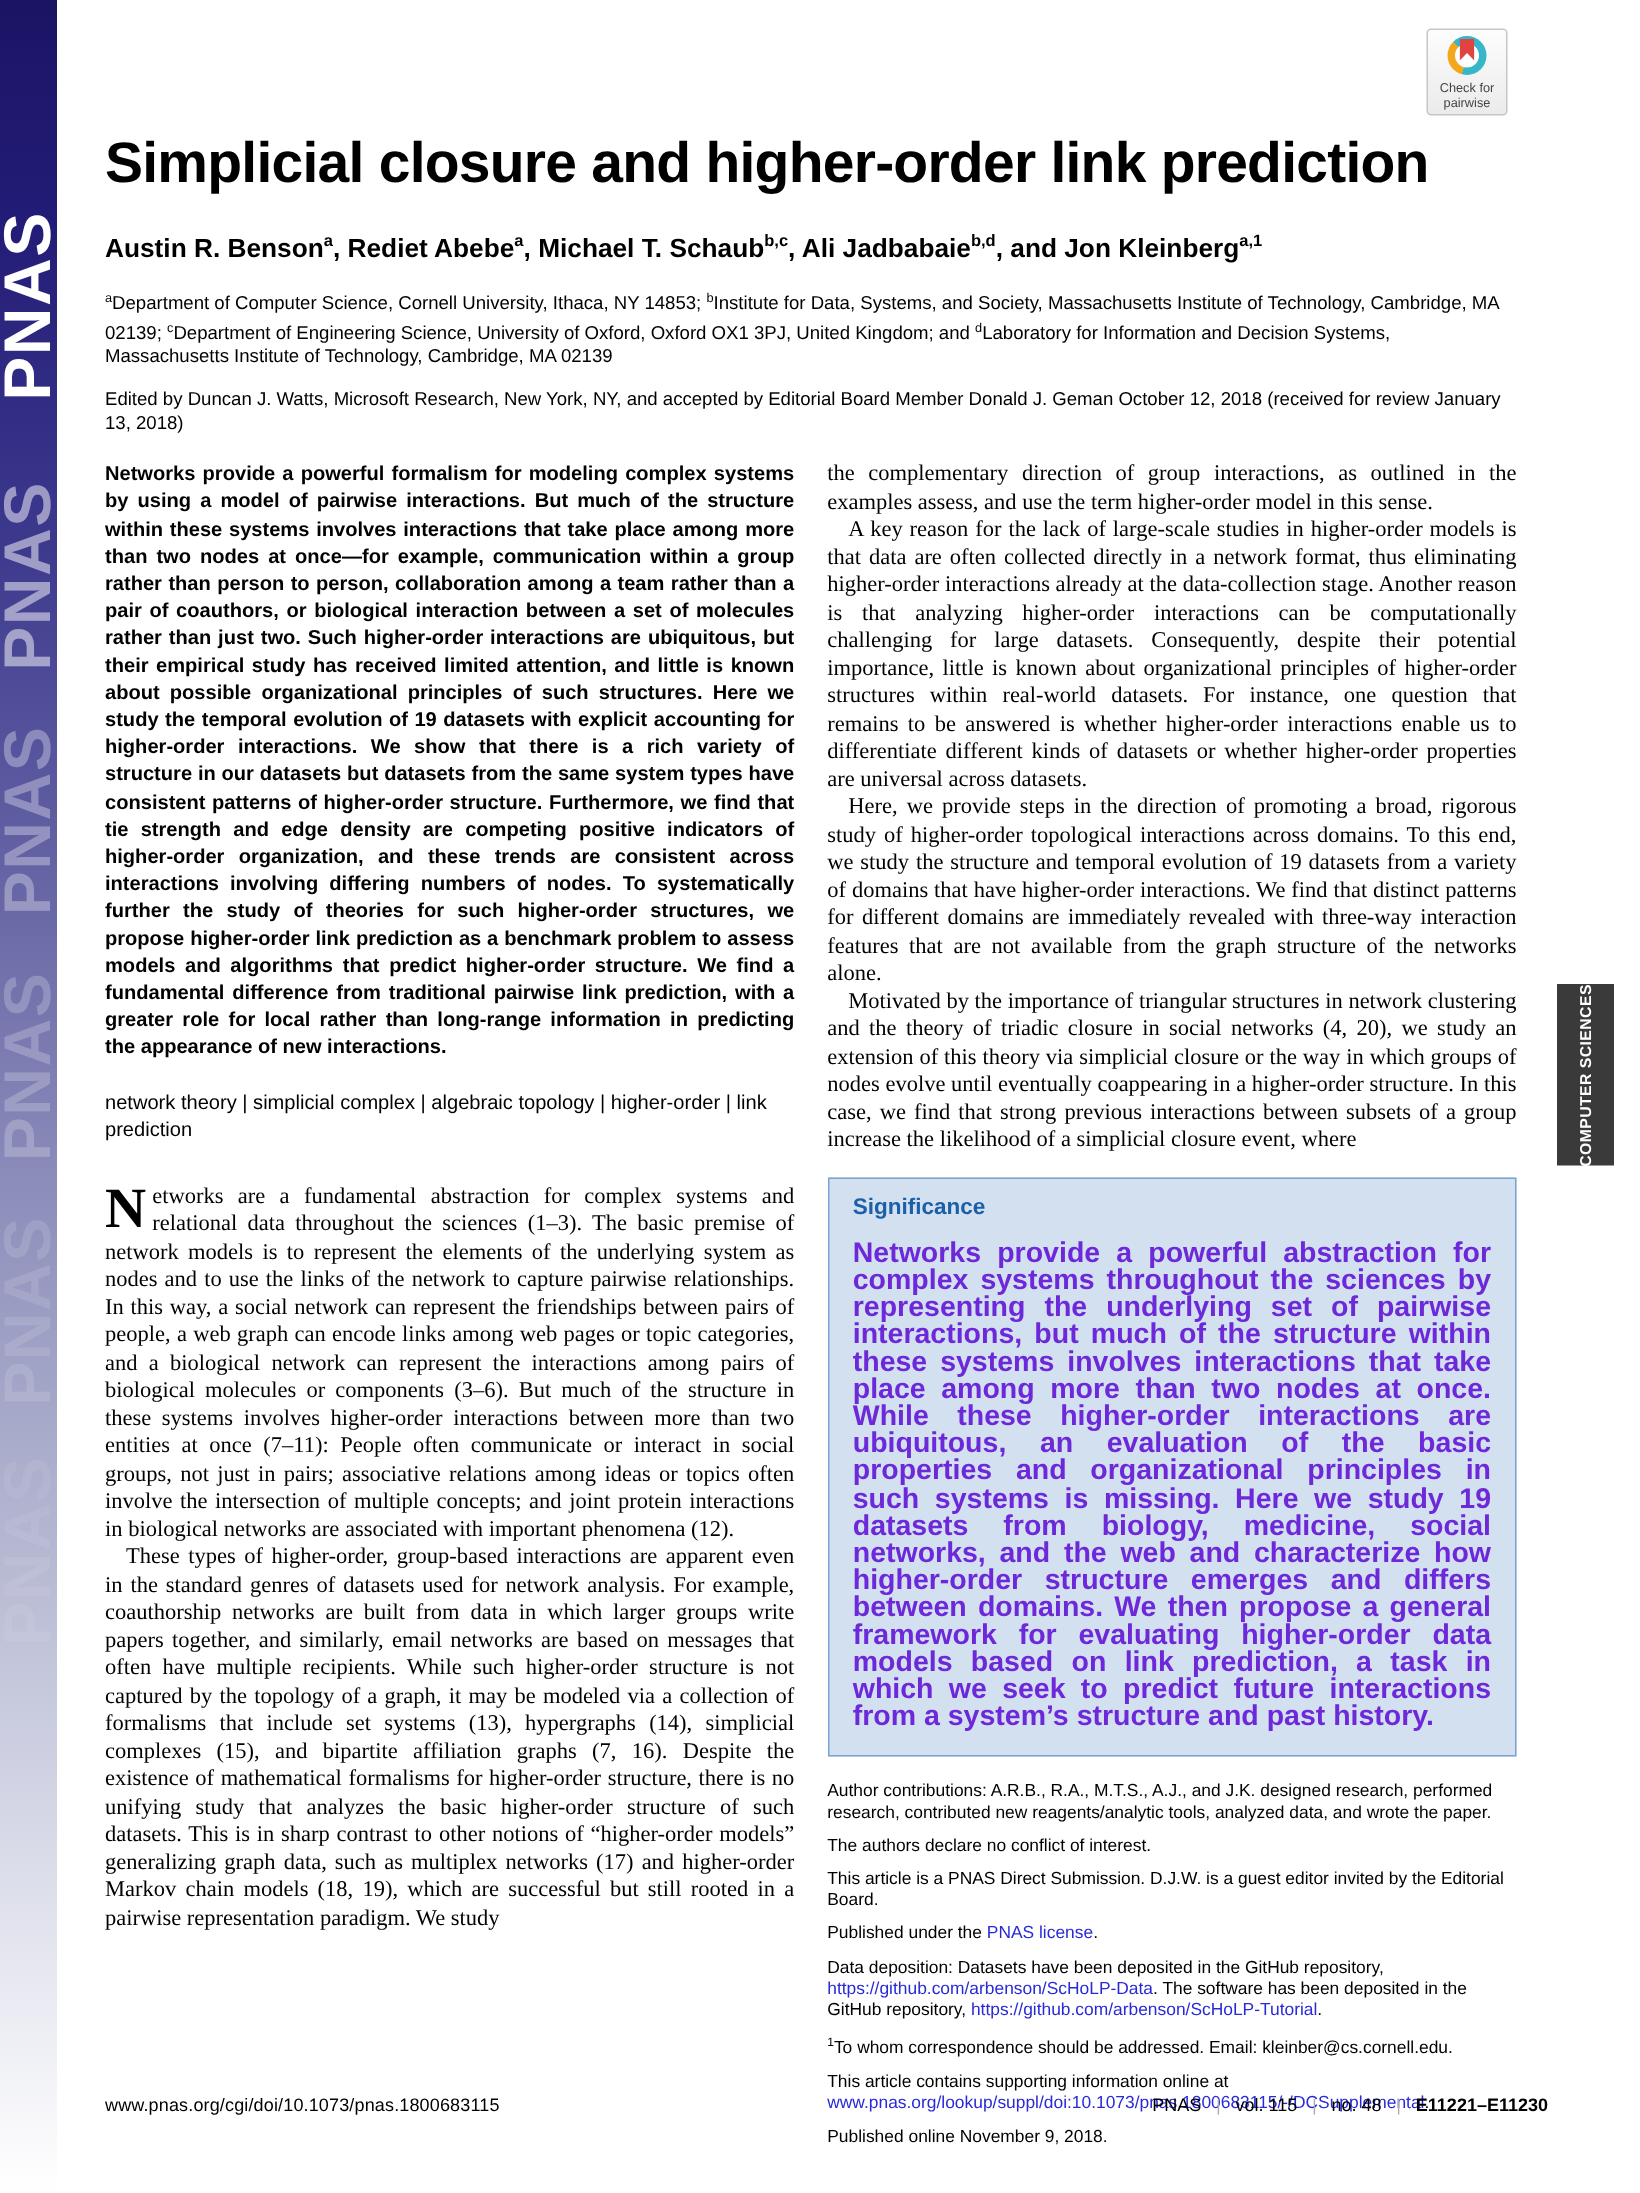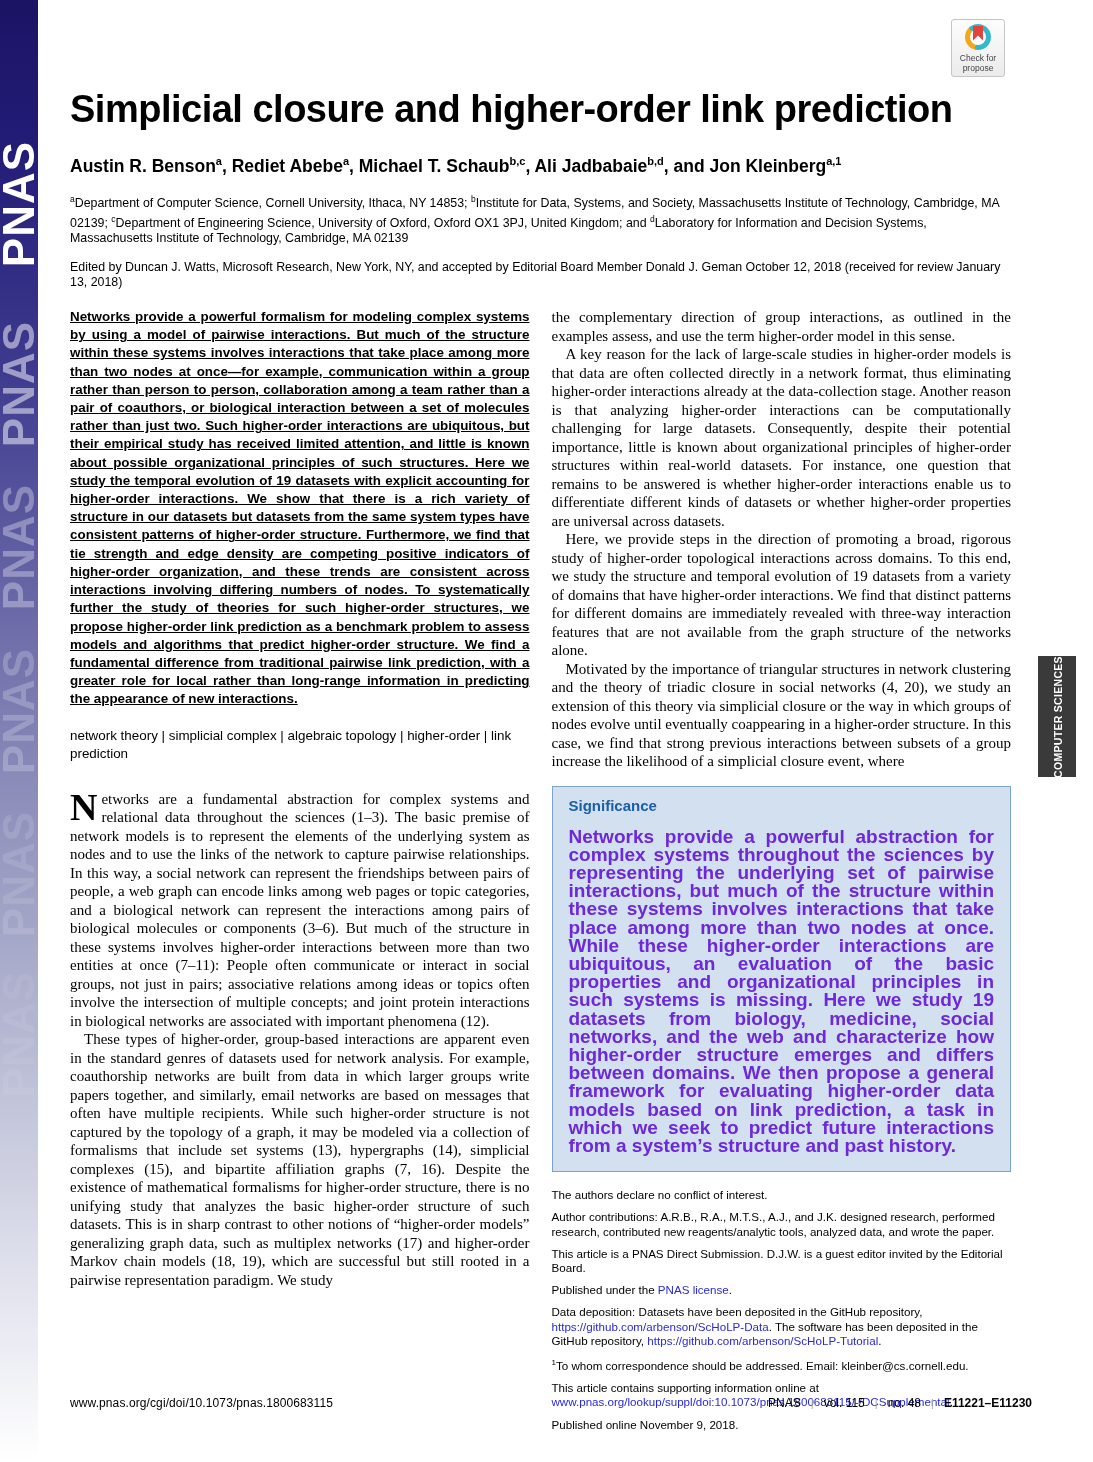--- a/index.html
+++ b/index.html
@@ -44,21 +44,21 @@
   .main { position:absolute; left:70px; top:0; width:941px; }
   .title { margin-top:88px; font-size:38px; font-weight:bold; letter-spacing:-0.5px; }
   .authors { margin-top:24px; font-size:17.5px; font-weight:bold; }
   .authors sup { font-size:11px; }
   .affils { margin-top:15px; font-size:12.4px; line-height:15.6px; }
   .affils sup { font-size:8.5px; }
   .edited { margin-top:13px; font-size:12.4px; line-height:15.6px; }
   
   .cols { margin-top:17px; display:flex; gap:22px; }
   .col { width:459.5px; }
-  .abstract { font-weight:bold; font-size:13.4px; line-height:18.2px; text-align:justify;text-decoration:underline; }
+  .abstract { font-weight:bold; font-size:13.4px; line-height:18.2px; text-align:justify; }
   .keywords { margin-top:18px; font-size:13.4px; line-height:18px; }
   .bodytext { font-family:"Liberation Serif", serif; font-size:15px; line-height:18.5px; text-align:justify; }
   .intro { margin-top:27px; }
   .bodytext p.indent { text-indent:14px; }
   .dropcap { float:left; font-size:38px; line-height:30px; font-weight:bold; padding:2px 4px 0 0;
     font-family:"Liberation Serif", serif; }
   
   .sigbox { margin-top:15px; background:#d3e0ef; border:1.5px solid #7aa3d1; padding:10px 16px 16px; }
   .sig-title { font-size:15px; font-weight:bold; color:#1b5fa8; margin-bottom:14px; }
   .sig-body { font-size:19px; line-height:18.2px; font-weight:bold; color:#6d28d9; text-align:justify; }
@@ -89,21 +89,21 @@
   <div class="wm" style="top:528px; opacity:.32">PNAS</div>
   <div class="wm" style="top:692px; opacity:.22">PNAS</div>
   <div class="wm" style="top:855px; opacity:.12">PNAS</div>
   <div class="wm" style="top:1015px; opacity:.07">PNAS</div>
 </div>
 
 <div class="cfu">
   <div class="cfu-icon"></div>
   <div class="cfu-text">
     <div>Check for</div>
-    <div>propose</div>
+    <div>pairwise</div>
   </div>
 </div>
 
 <div class="cat-tab">
   <div class="vtext">COMPUTER SCIENCES</div>
 </div>
 
 <div class="main">
 
   <h1 class="title">Simplicial closure and higher-order link prediction</h1>
@@ -134,22 +134,22 @@
         <p class="indent">Here, we provide steps in the direction of promoting a broad, rigorous study of higher-order topological interactions across domains. To this end, we study the structure and temporal evolution of 19 datasets from a variety of domains that have higher-order interactions. We find that distinct patterns for different domains are immediately revealed with three-way interaction features that are not available from the graph structure of the networks alone.</p>
         <p class="indent">Motivated by the importance of triangular structures in network clustering and the theory of triadic closure in social networks (4, 20), we study an extension of this theory via simplicial closure or the way in which groups of nodes evolve until eventually coappearing in a higher-order structure. In this case, we find that strong previous interactions between subsets of a group increase the likelihood of a simplicial closure event, where</p>
       </div>
 
       <div class="sigbox">
         <div class="sig-title">Significance</div>
         <div class="sig-body">Networks provide a powerful abstraction for complex systems throughout the sciences by representing the underlying set of pairwise interactions, but much of the structure within these systems involves interactions that take place among more than two nodes at once. While these higher-order interactions are ubiquitous, an evaluation of the basic properties and organizational principles in such systems is missing. Here we study 19 datasets from biology, medicine, social networks, and the web and characterize how higher-order structure emerges and differs between domains. We then propose a general framework for evaluating higher-order data models based on link prediction, a task in which we seek to predict future interactions from a system’s structure and past history.</div>
       </div>
 
       <div class="fnotes">
+        <p>Author contributions: A.R.B., R.A., M.T.S., A.J., and J.K. designed research, performed research, contributed new reagents/analytic tools, analyzed data, and wrote the paper.</p>
         <p>The authors declare no conflict of interest.</p>
-        <p>Author contributions: A.R.B., R.A., M.T.S., A.J., and J.K. designed research, performed research, contributed new reagents/analytic tools, analyzed data, and wrote the paper.</p>
         <p>This article is a PNAS Direct Submission. D.J.W. is a guest editor invited by the Editorial Board.</p>
         <p><span>Published under the </span><a class="lnk">PNAS license</a><span>.</span></p>
         <p><span>Data deposition: Datasets have been deposited in the GitHub repository, </span><a class="lnk">https://github.com/arbenson/ScHoLP-Data</a><span>. The software has been deposited in the GitHub repository, </span><a class="lnk">https://github.com/arbenson/ScHoLP-Tutorial</a><span>.</span></p>
         <p><sup>1</sup><span>To whom correspondence should be addressed. Email: kleinber@cs.cornell.edu.</span></p>
         <p><span>This article contains supporting information online at </span><a class="lnk">www.pnas.org/lookup/suppl/doi:10.1073/pnas.1800683115/-/DCSupplemental</a><span>.</span></p>
         <p>Published online November 9, 2018.</p>
       </div>
     </div>
   </div>
 </div>

